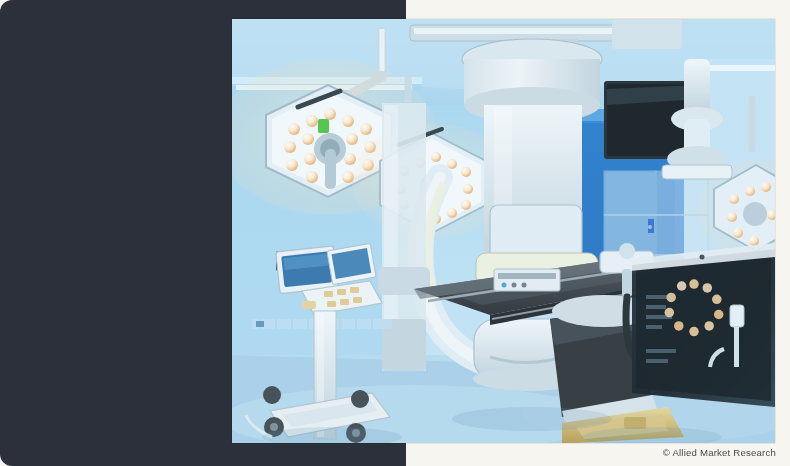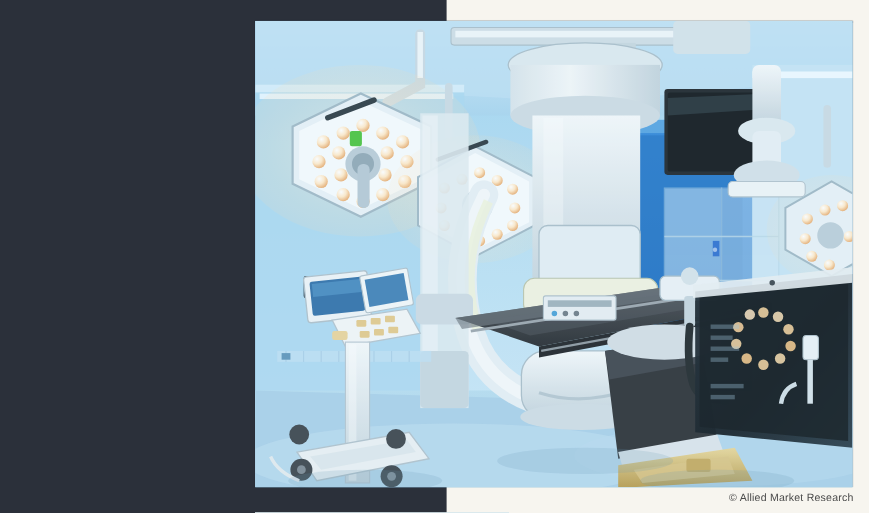--- a/index.html
+++ b/index.html
@@ -8,20 +8,21 @@
     background:#f7f5ef;
     font-family:"Liberation Sans", sans-serif;
     overflow:hidden;
     position:relative;
   }
   #banner{
     position:absolute;inset:0;
     width:790px;height:466px;
     background:#f7f5ef;
     overflow:hidden;
+    border-radius:12px;
   }
   
   #left-panel{
     position:absolute;left:0;top:0;width:406px;height:466px;
     background:#2b303a;
     z-index:2;
   }
   
   #title-block{
     position:absolute;left:15px;top:57px;width:330px;

